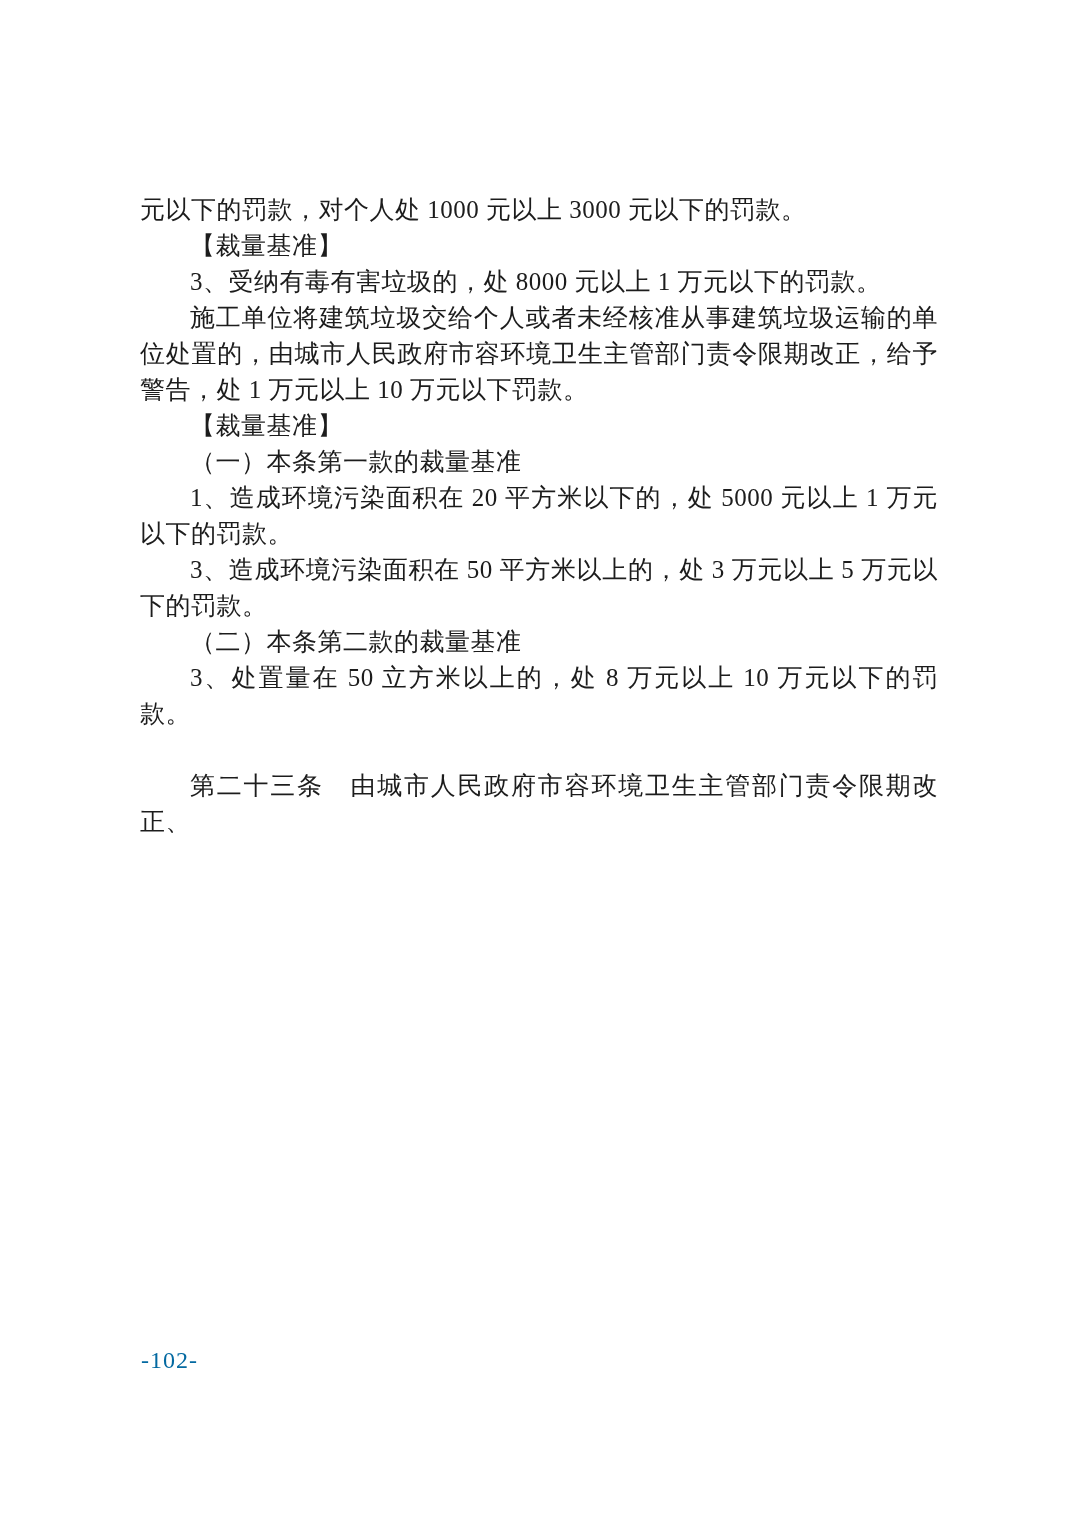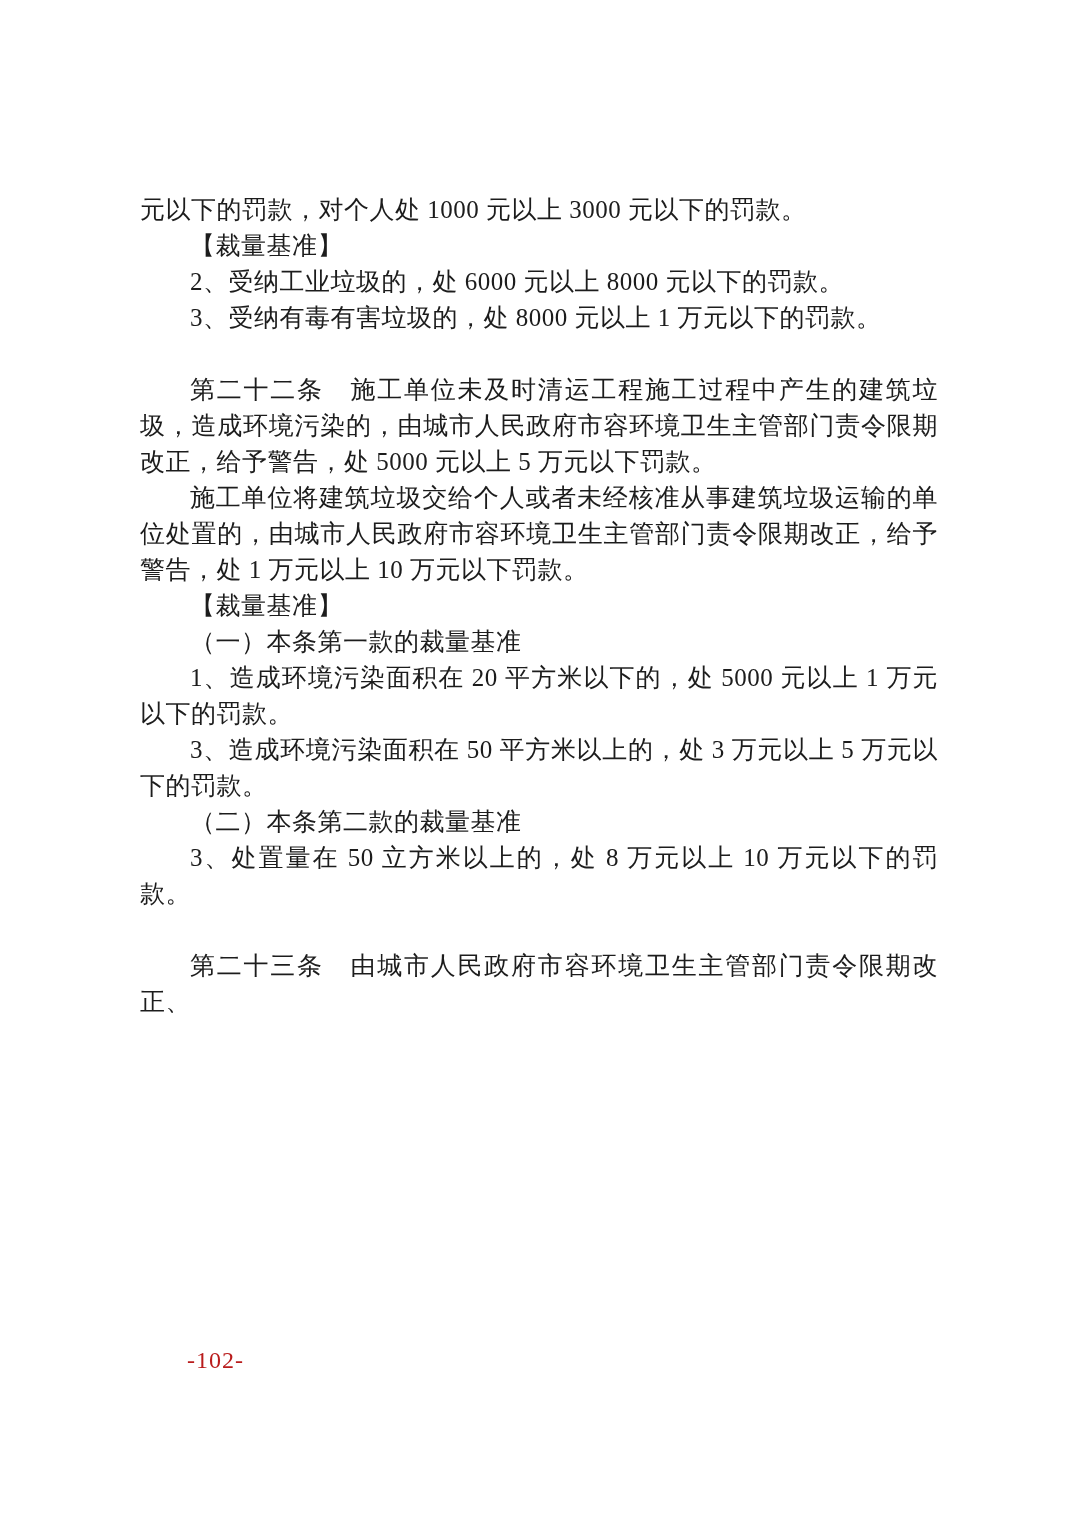--- a/index.html
+++ b/index.html
@@ -39,34 +39,31 @@
   .para.gap-before {
     margin-top: 36px;
   }
   .page-number {
     position: absolute;
     left: 141px;
     top: 1346px;
     font-size: 24px;
     line-height: 28px;
     letter-spacing: 1px;
-    color: #b91c1c;
-    margin-left: 46px;
+    color: #0369a1;
   }
 </style>
 </head>
 <body>
 
 <div class="page">
   <div class="content">
       <p class="para no-indent">元以下的罚款，对个人处 1000 元以上 3000 元以下的罚款。</p>
       <p class="para">【裁量基准】</p>
-      <p class="para">2、受纳工业垃圾的，处 6000 元以上 8000 元以下的罚款。</p>
       <p class="para">3、受纳有毒有害垃圾的，处 8000 元以上 1 万元以下的罚款。</p>
-      <p class="para gap-before">第二十二条　施工单位未及时清运工程施工过程中产生的建筑垃圾，造成环境污染的，由城市人民政府市容环境卫生主管部门责令限期改正，给予警告，处 5000 元以上 5 万元以下罚款。</p>
       <p class="para">施工单位将建筑垃圾交给个人或者未经核准从事建筑垃圾运输的单位处置的，由城市人民政府市容环境卫生主管部门责令限期改正，给予警告，处 1 万元以上 10 万元以下罚款。</p>
       <p class="para">【裁量基准】</p>
       <p class="para">（一）本条第一款的裁量基准</p>
       <p class="para">1、造成环境污染面积在 20 平方米以下的，处 5000 元以上 1 万元以下的罚款。</p>
       <p class="para">3、造成环境污染面积在 50 平方米以上的，处 3 万元以上 5 万元以下的罚款。</p>
       <p class="para">（二）本条第二款的裁量基准</p>
       <p class="para">3、处置量在 50 立方米以上的，处 8 万元以上 10 万元以下的罚款。</p>
       <p class="para gap-before">第二十三条　由城市人民政府市容环境卫生主管部门责令限期改正、</p>
     </div>
   <div class="page-number">-102-</div>

